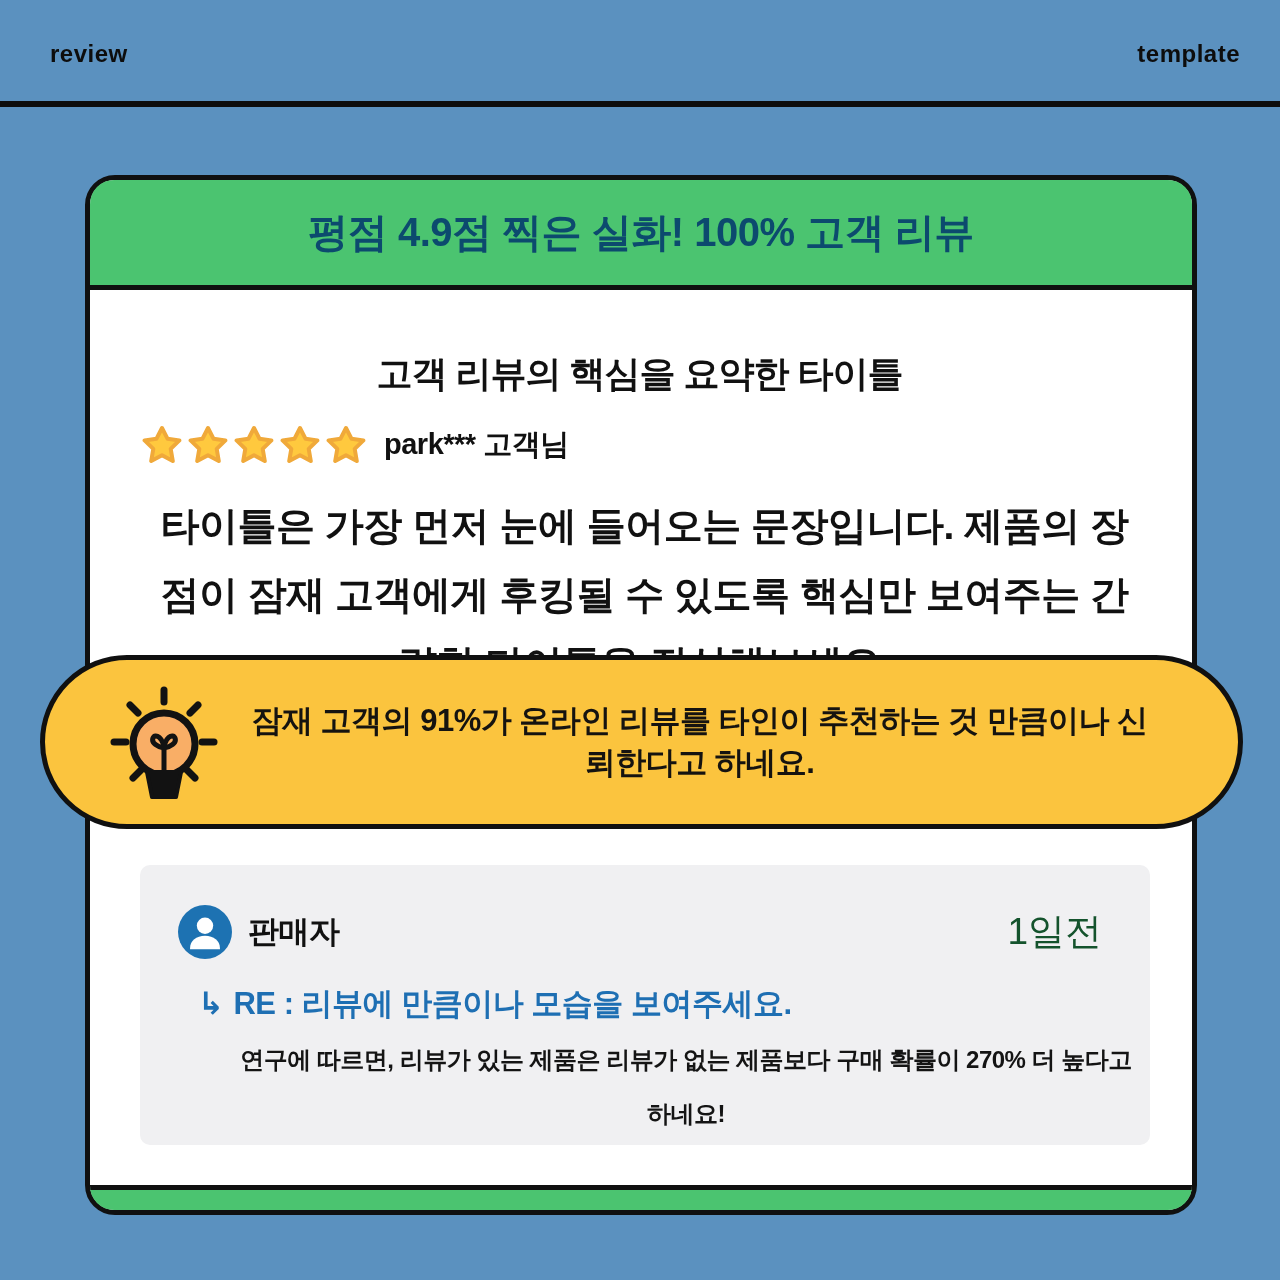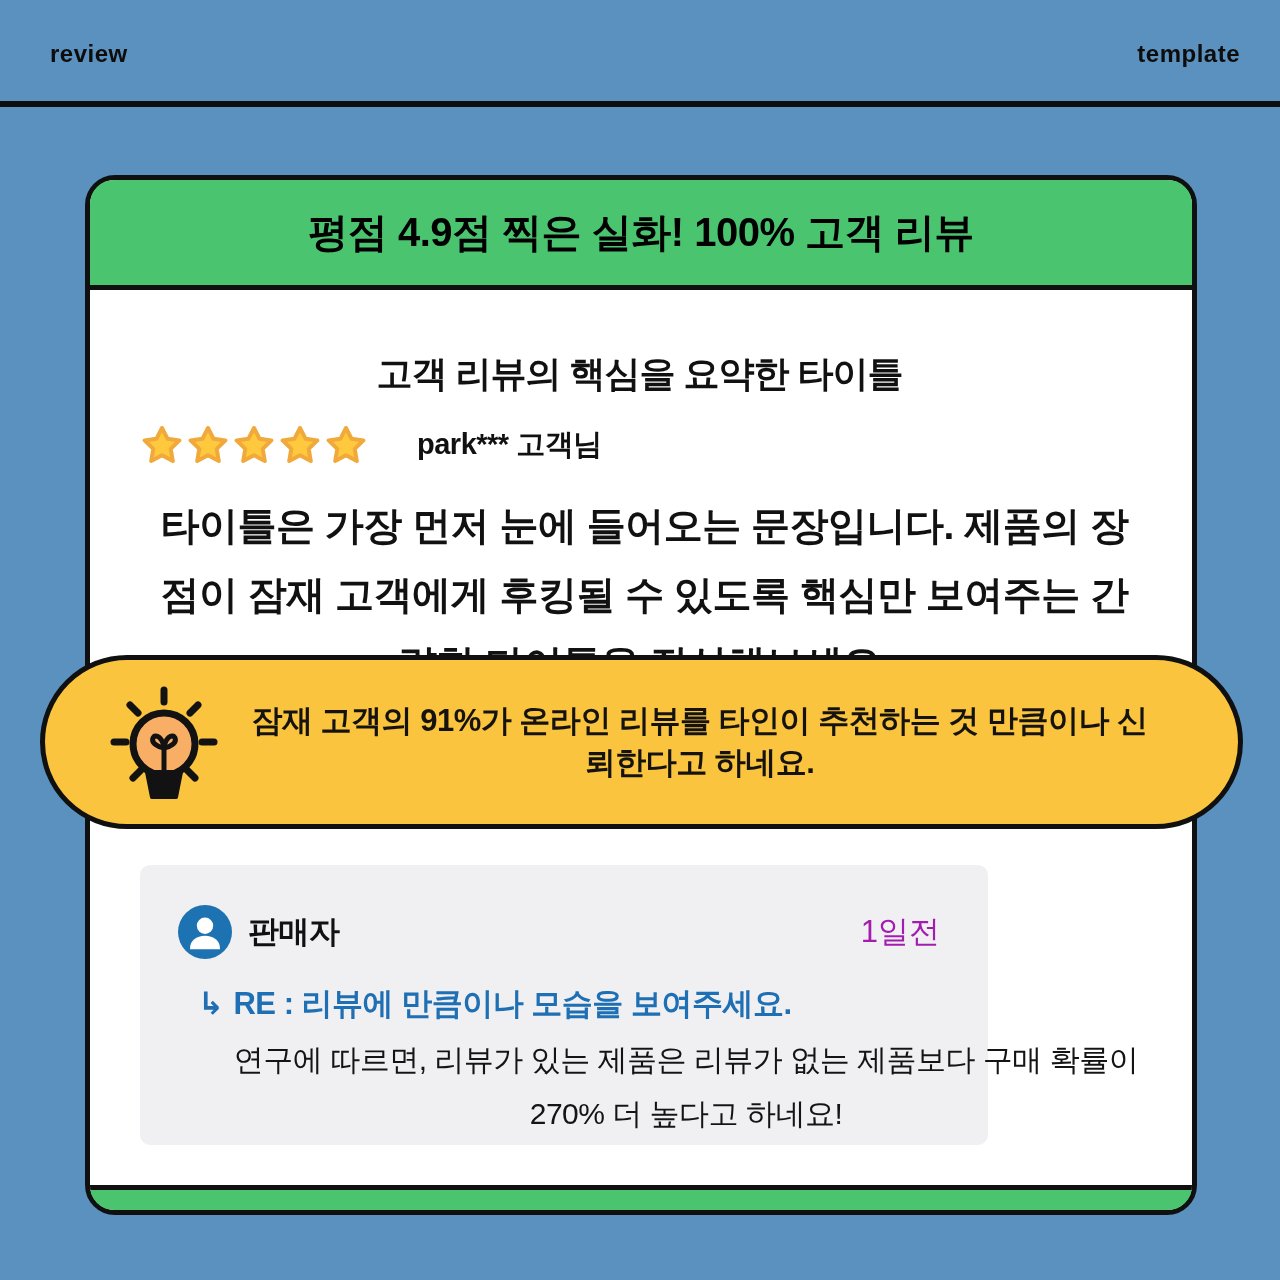--- a/index.html
+++ b/index.html
@@ -21,29 +21,29 @@
 
   
   .card {
     position:absolute; left:85px; top:175px; width:1112px; height:1040px;
     background:#fff; border:5px solid #101010; border-radius:30px;
   }
   .card-header {
     height:110px; background:#4bc470; border-bottom:5px solid #101010;
     border-radius:24px 24px 0 0;
     display:flex; align-items:center; justify-content:center;
-    font-size:40px; font-weight:800; color:#000000; letter-spacing:-0.5px;
+    font-size:40px; font-weight:800; color:#0c4a6e; letter-spacing:-0.5px;
   }
   .card-footer {
     position:absolute; left:0; right:0; bottom:0; height:25px;
     background:#4bc470; border-top:5px solid #101010; border-radius:0 0 24px 24px;
   }
   .card-body { padding:60px 55px 0 52px; }
   .review-title { font-size:36px; font-weight:800; letter-spacing:-1px; }
-  .review-meta { margin-top:26px; display:flex; align-items:center;gap:33px; }
+  .review-meta { margin-top:26px; display:flex; align-items:center; }
   .stars { display:flex; align-items:center; gap:6px; }
   .star-svg { width:40px; height:40px; display:block; }
   .reviewer { margin-left:18px; font-size:29px; font-weight:800; letter-spacing:-0.5px; }
   .review-text {
     margin-top:26px; width:1005px;
     font-size:39px; line-height:69px; font-weight:600; letter-spacing:-0.5px;
   }
 
   
   .tip-pill {
@@ -52,36 +52,36 @@
     display:flex; align-items:center; z-index:5;
   }
   .bulb-wrap { width:122px; height:122px; margin-left:58px; flex:0 0 auto; }
   .tip-text {
     margin-left:22px; width:905px;
     font-size:31px; line-height:42px; font-weight:700; letter-spacing:-0.5px; color:#151310;
   }
 
   
   .reply-box {
-    position:absolute; left:140px; top:865px; width:848px; height:280px;
+    position:absolute; left:140px; top:865px; width:1010px; height:280px;
     background:#f0f0f2; border-radius:10px; z-index:2;
   }
   .reply-header { display:flex; align-items:center; padding:40px 48px 0 38px; }
   .avatar-svg { width:54px; height:54px; display:block; flex:0 0 auto; }
   .reply-author { margin-left:16px; font-size:31px; font-weight:800; letter-spacing:-0.5px; }
-  .reply-time { margin-left:auto; font-size:31px; color:#a21caf; font-weight:500; }
+  .reply-time { margin-left:auto; font-size:37px; color:#14532d; font-weight:500; }
   .reply-re {
     margin-top:24px; padding-left:58px;
     font-size:31px; font-weight:700; color:#1e6fb3; letter-spacing:-0.5px;
     display:flex; align-items:baseline;
   }
   .reply-re .arrow { font-weight:700; margin-right:10px; }
   .reply-body {
     margin-top:8px; padding-left:92px; width:1000px;
-    font-size:30px; line-height:54px; font-weight:400; letter-spacing:-0.5px; color:#141414;
+    font-size:24px; line-height:54px; font-weight:700; letter-spacing:-0.5px; color:#141414;
   }
 </style>
 </head>
 <body>
 
 <div class="canvas">
 
   <div class="topbar-label topbar-left">review</div>
   <div class="topbar-label topbar-right">template</div>
   <div class="topbar-rule"></div>

